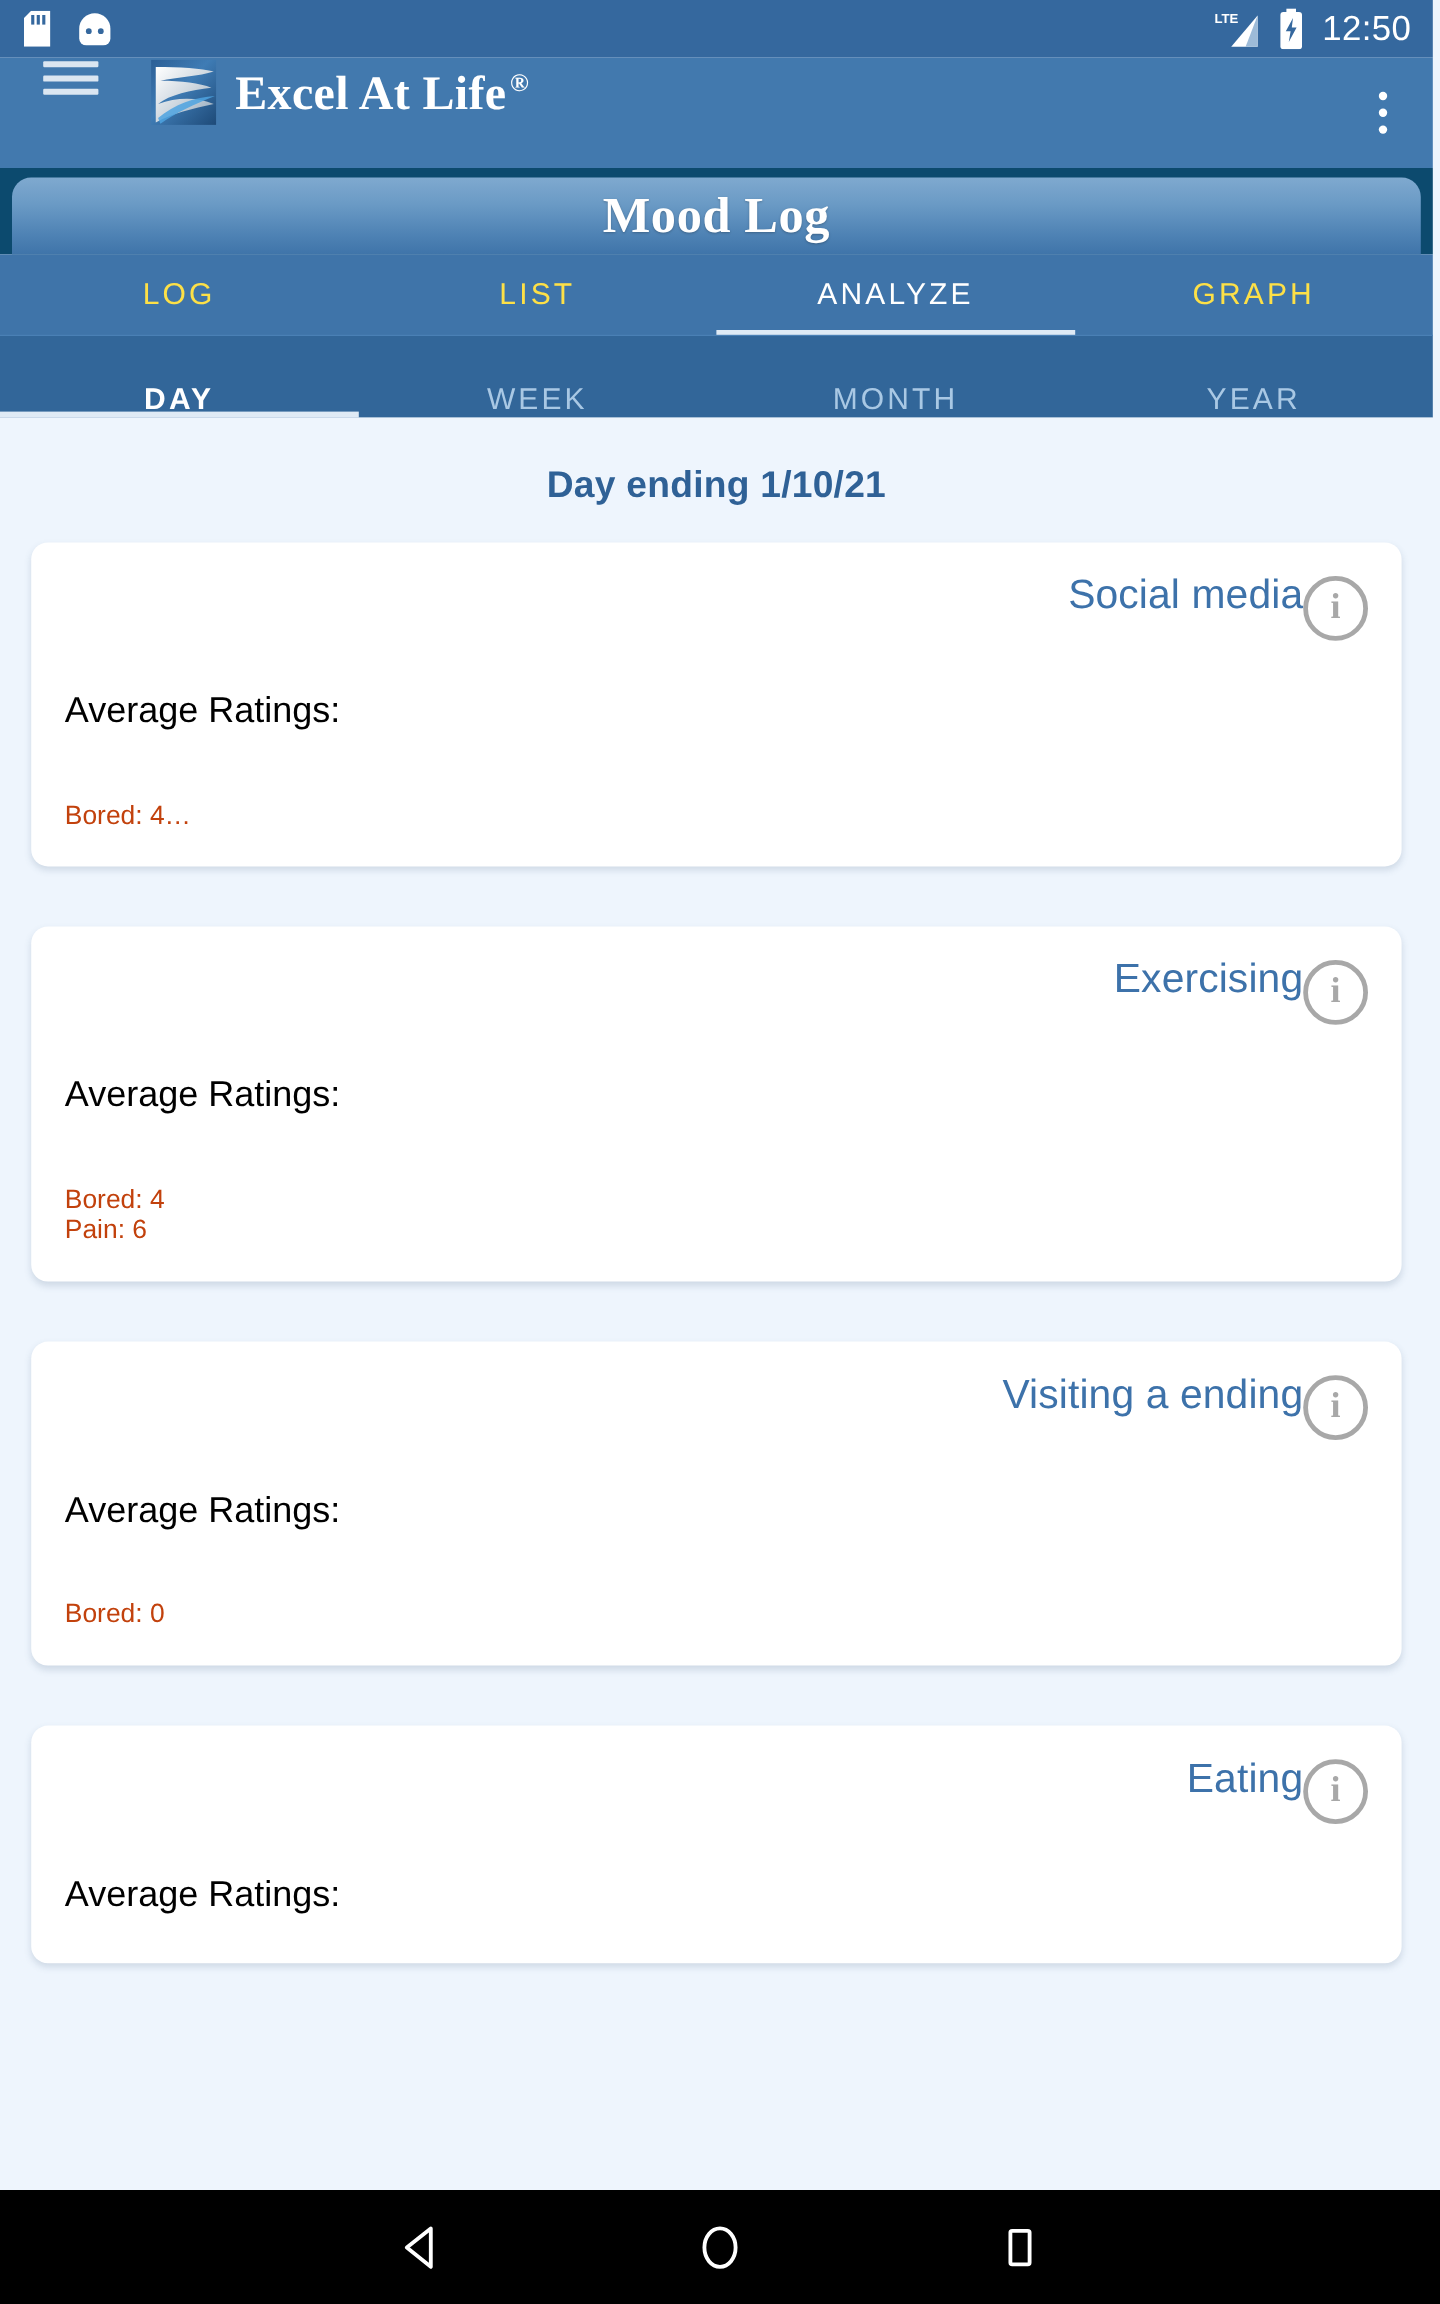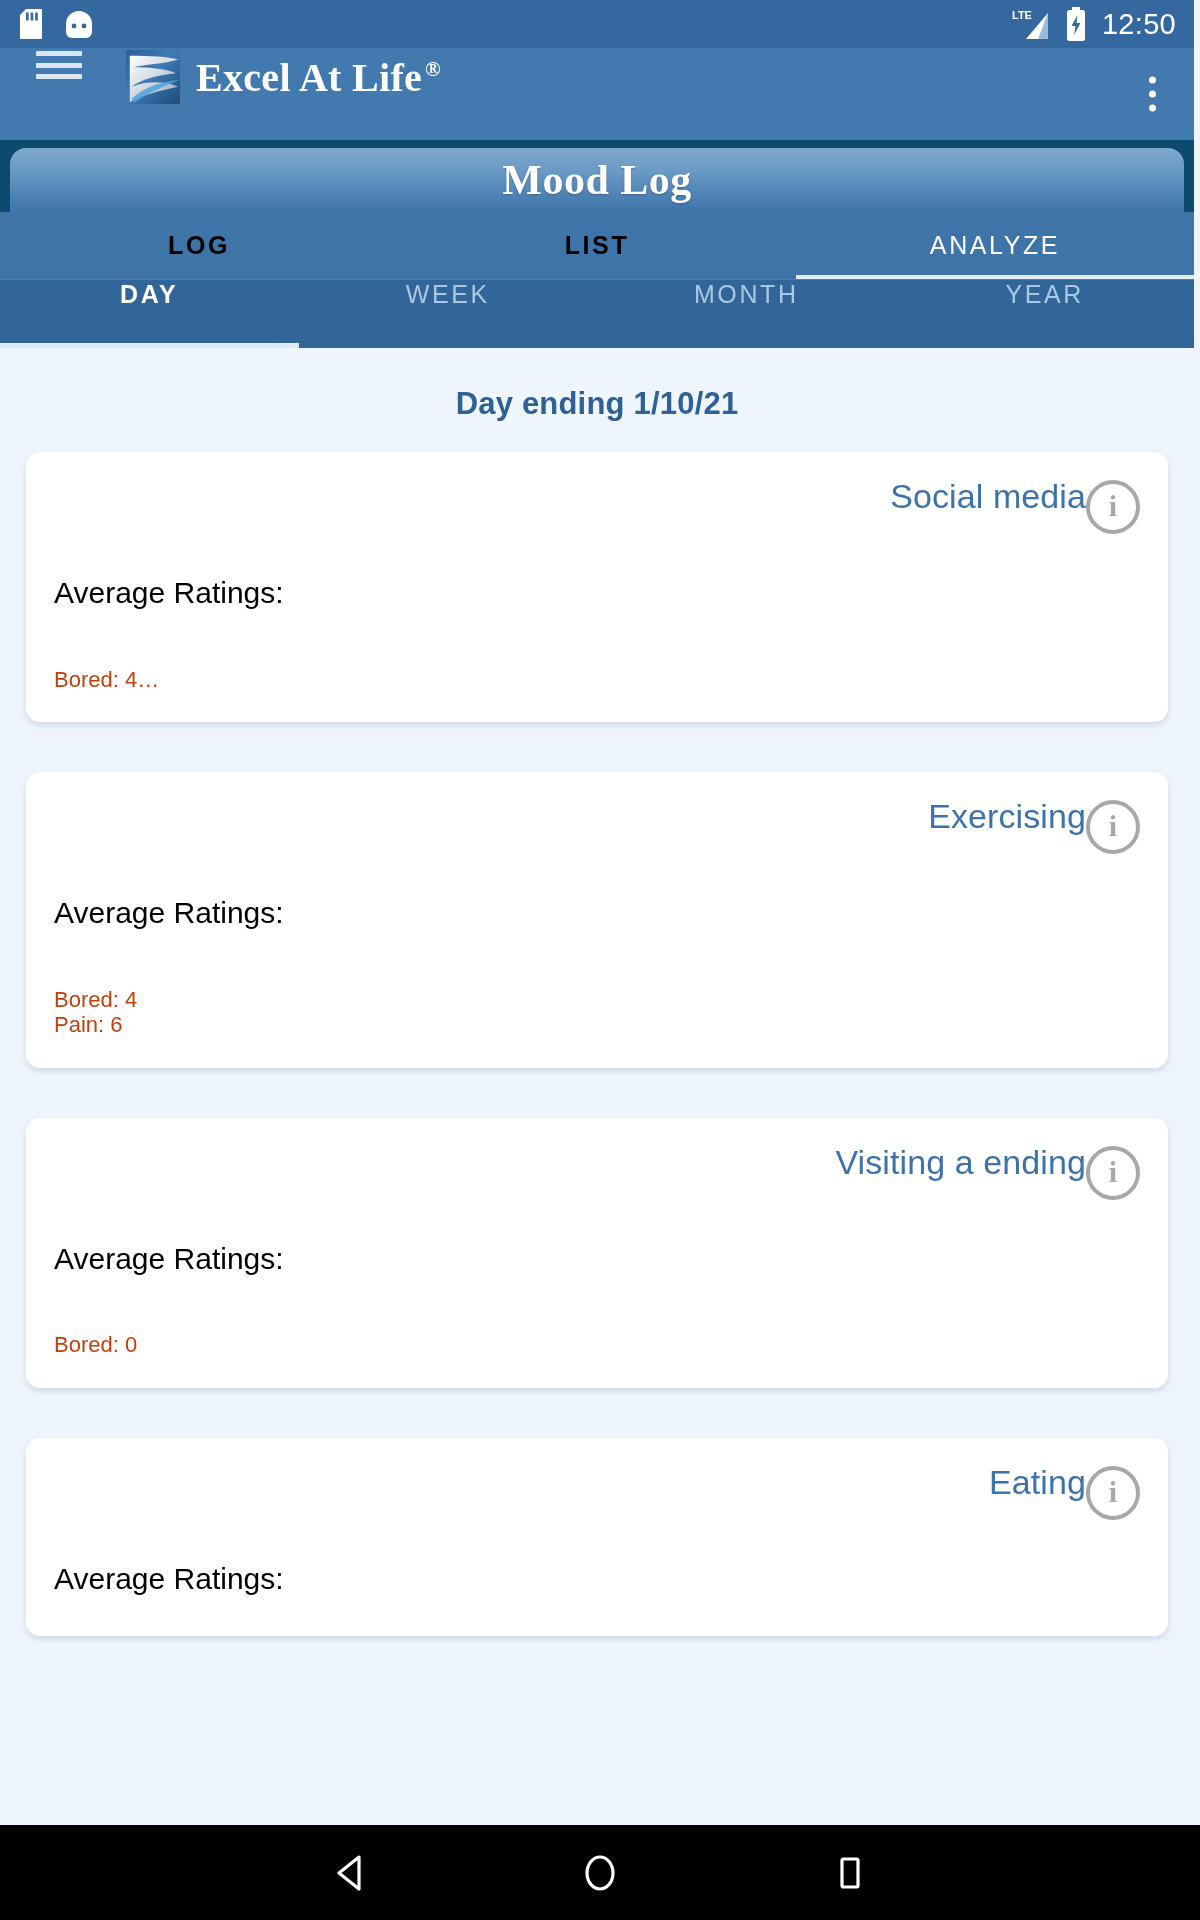--- a/index.html
+++ b/index.html
@@ -143,22 +143,22 @@
     flex: 1 1 0;
     display: flex;
     align-items: center;
     justify-content: center;
     position: relative;
     cursor: pointer;
   }
   .tab-p span {
     font-size: 25px;
     letter-spacing: 2.6px;
-    color: #000000;
-    font-weight: 700;
+    color: #fde047;
+    font-weight: 400;
   }
   .tab-p.active span { color: #ffffff; font-weight: 500; }
   .tab-p.active::after {
     content: "";
     position: absolute;
     bottom: 0;
     left: 0;
     right: 0;
     height: 4px;
     background: #dfeaf5;
@@ -166,21 +166,21 @@
 
   
   .tabs-secondary {
     background: #326699;
     display: flex;
     flex: 0 0 68px;
   }
   .tab-s {
     flex: 1 1 0;
     display: flex;
-    align-items: flex-start;
+    align-items: flex-end;
     justify-content: center;
     position: relative;
     cursor: pointer;
   }
   .tab-s span {
     font-size: 25px;
     letter-spacing: 2.6px;
     color: #a9c8e4;
     font-weight: 400;
   }
@@ -368,20 +368,23 @@
   <div class="tabs-primary">
     <div class="tab-p">
       <span>LOG</span>
     </div>
     <div class="tab-p">
       <span>LIST</span>
     </div>
     <div class="tab-p active">
       <span>ANALYZE</span>
     </div>
+    <div class="tab-p">
+      <span>GRAPH</span>
+    </div>
   </div>
 
   <div class="tabs-secondary">
     <div class="tab-s active">
       <span>DAY</span>
     </div>
     <div class="tab-s">
       <span>WEEK</span>
     </div>
     <div class="tab-s">

